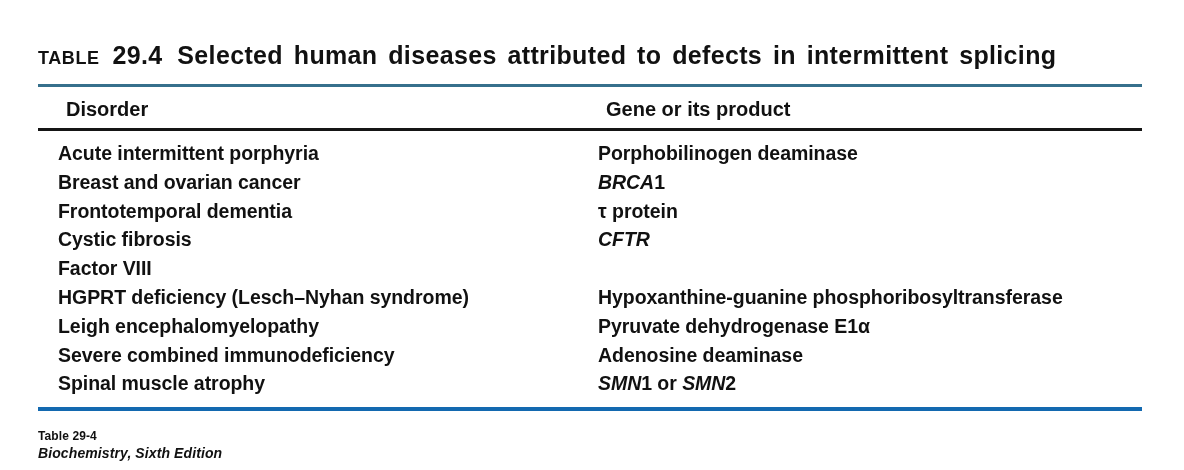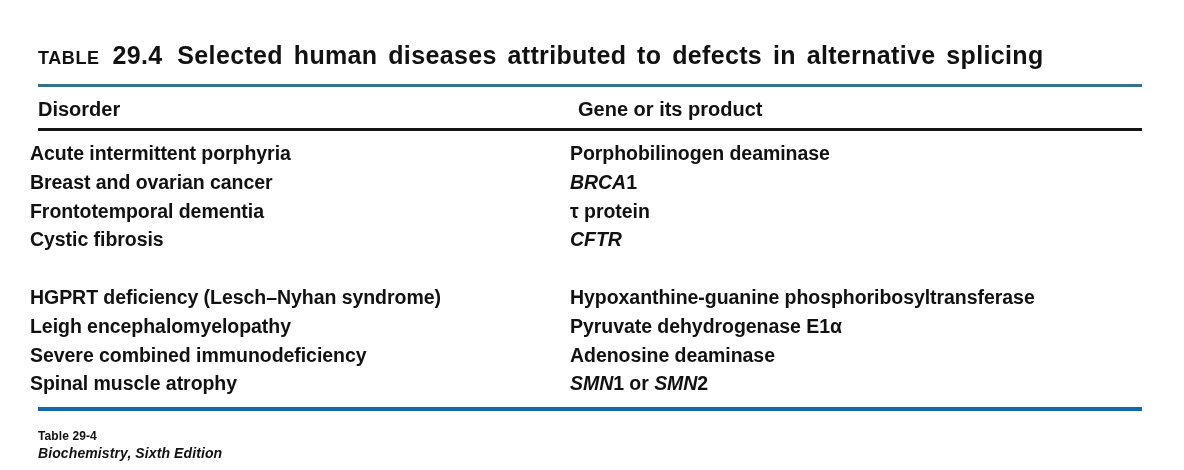--- a/index.html
+++ b/index.html
@@ -77,20 +77,21 @@
   .table-body {
     position: absolute;
     left: 30px;
     top: 140px;
     width: 1104px;
   }
   .row {
     display: flex;
     height: 28.8px;
     align-items: flex-start;
+    margin-left: 28px;
   }
   .col-1 {
     width: 540px;
     flex: 0 0 540px;
   }
   .col-2 {
     flex: 1 1 auto;
   }
   .th {
     font-size: 20px;
@@ -129,21 +130,21 @@
   }
 </style>
 </head>
 <body>
 
 <div class="table-figure">
 
   <div class="table-title">
     <span class="title-label">TABLE</span>
     <span class="title-number">29.4</span>
-    <span class="title-text">Selected human diseases attributed to defects in alternative splicing</span>
+    <span class="title-text">Selected human diseases attributed to defects in intermittent splicing</span>
   </div>
 
   <div class="rule rule-top"></div>
 
   <div class="table-head">
     <div class="row" style="height:30px;">
       <div class="col-1 th">Disorder</div>
       <div class="col-2 th">Gene or its product</div>
     </div>
   </div>
@@ -166,20 +167,21 @@
       <div class="col-1 td">Frontotemporal dementia</div>
       <div class="col-2 td"><span>τ protein</span></div>
     </div>
 
     <div class="row">
       <div class="col-1 td">Cystic fibrosis</div>
       <div class="col-2 td"><i>CFTR</i><span></span></div>
     </div>
 
     <div class="row">
+      <div class="col-2 td"><span>Factor VIII</span></div>
     </div>
 
     <div class="row">
       <div class="col-1 td">HGPRT deficiency (Lesch–Nyhan syndrome)</div>
       <div class="col-2 td"><span>Hypoxanthine-guanine phosphoribosyltransferase</span></div>
     </div>
 
     <div class="row">
       <div class="col-1 td">Leigh encephalomyelopathy</div>
       <div class="col-2 td"><span>Pyruvate dehydrogenase E1α</span></div>

